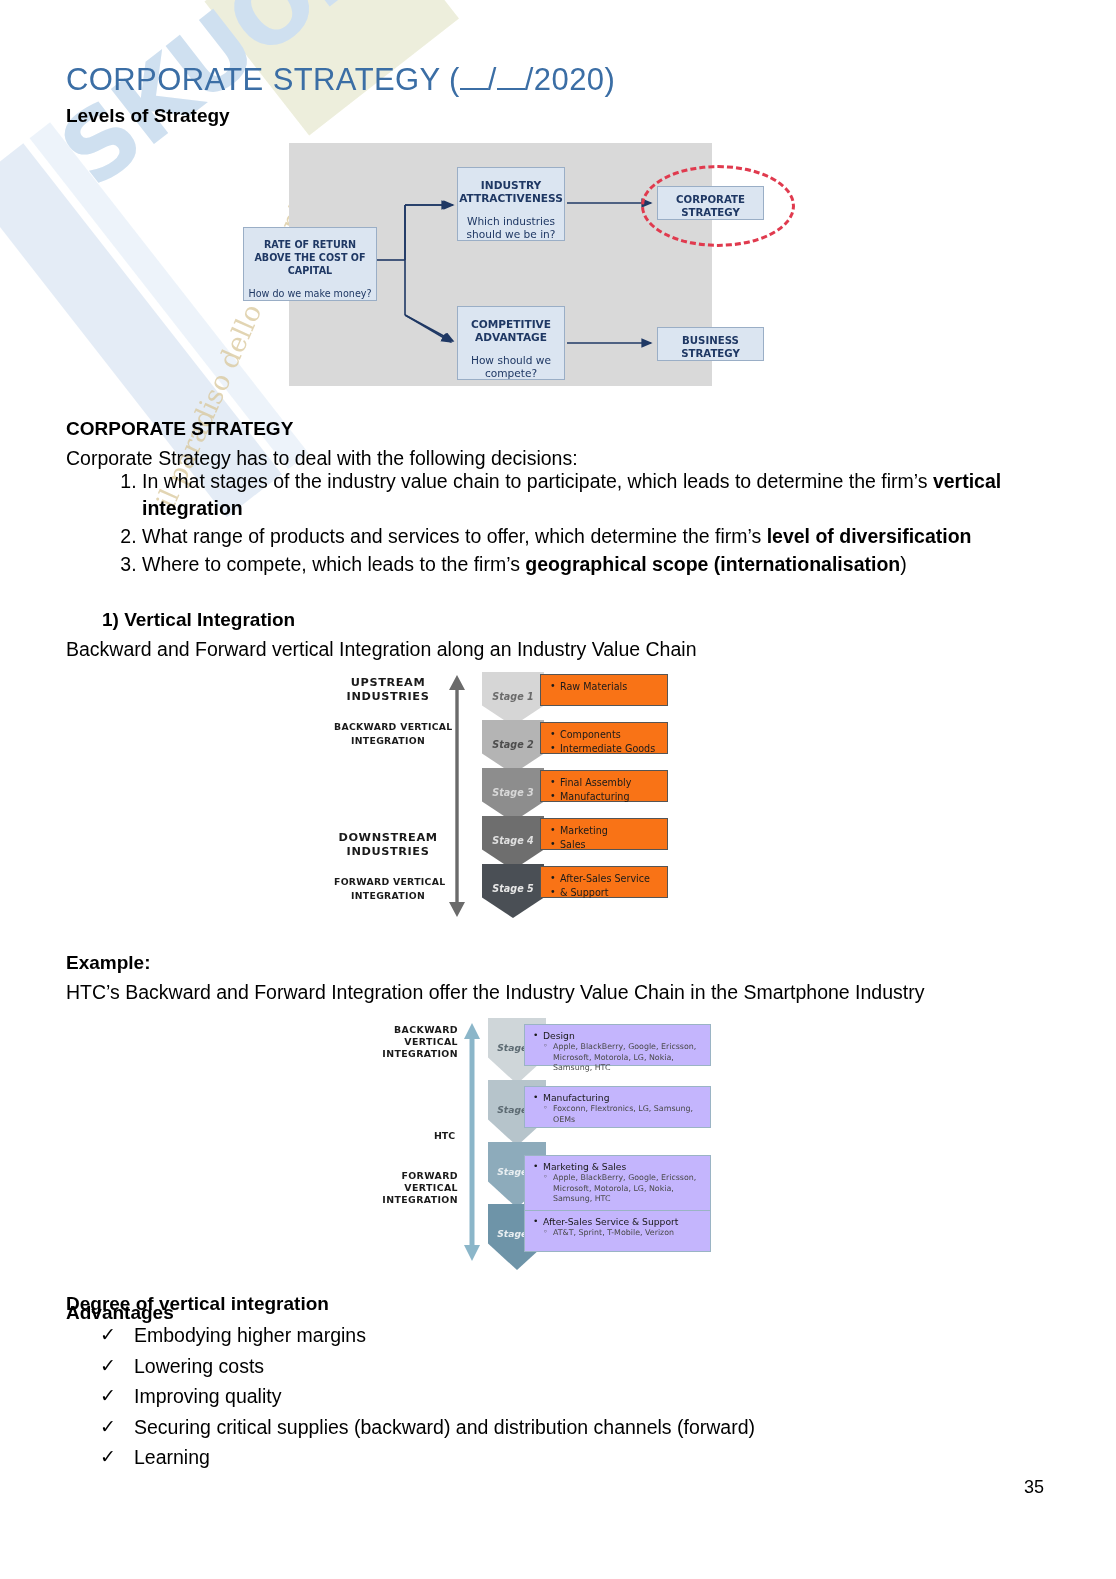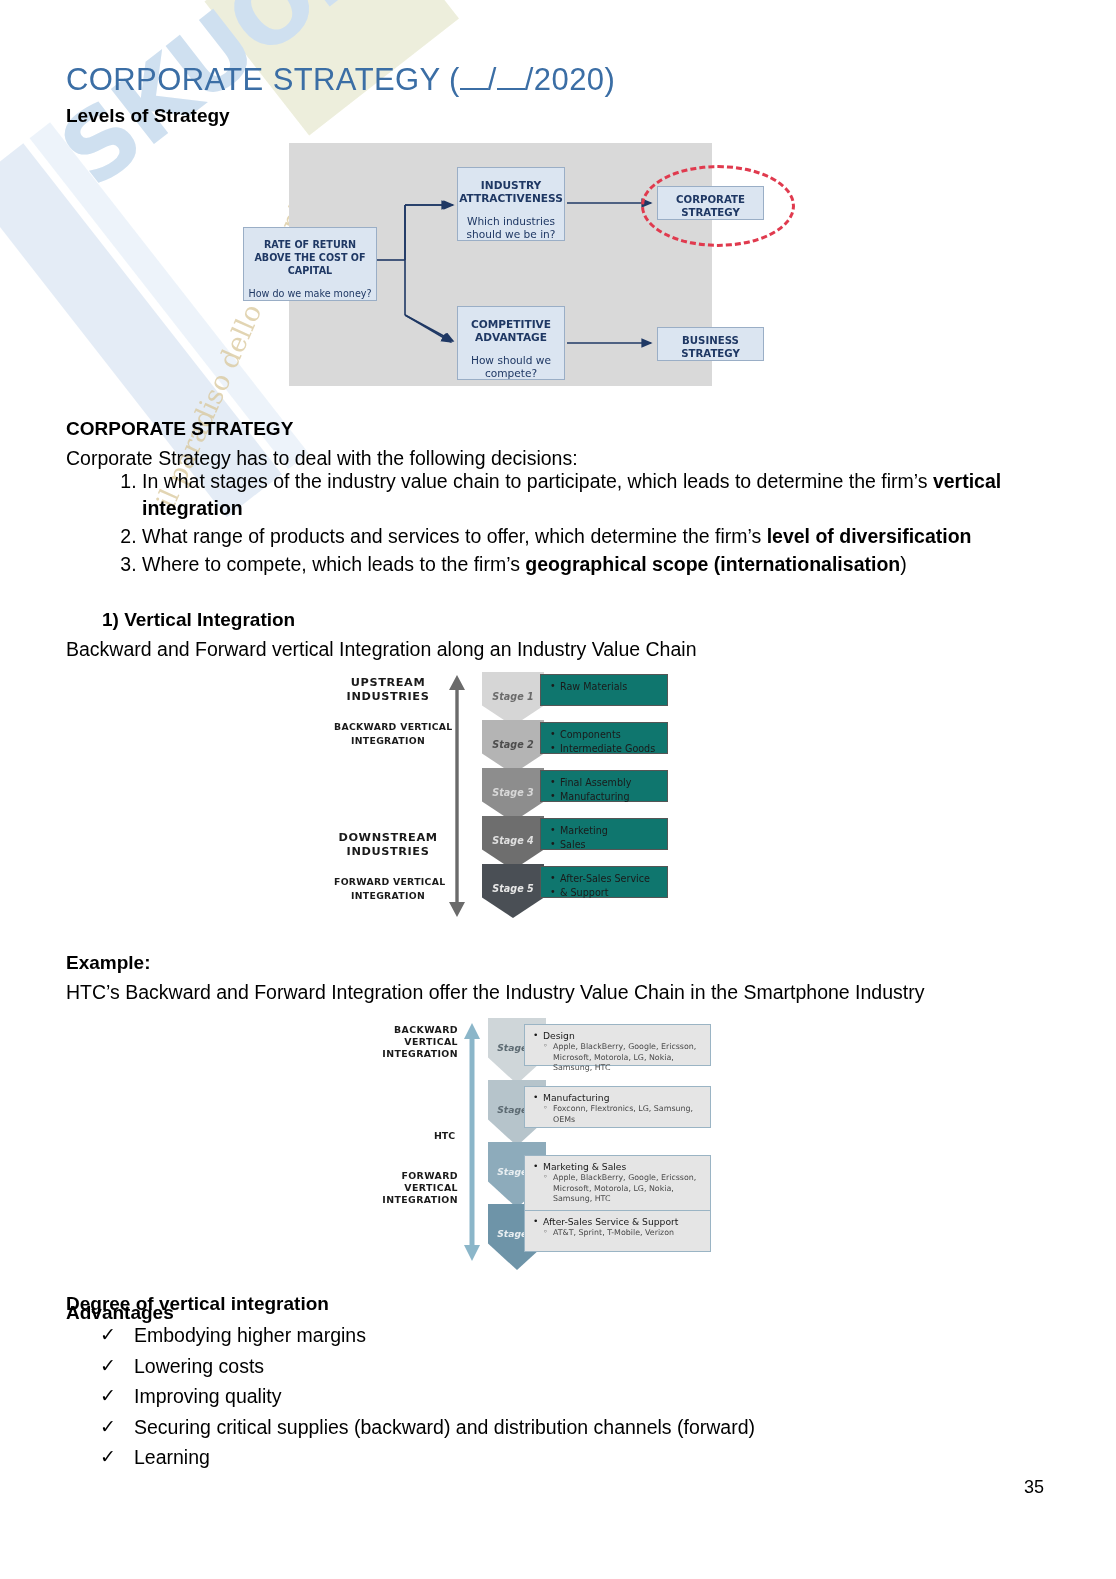--- a/index.html
+++ b/index.html
@@ -189,21 +189,21 @@
   }
   .chev span {
     font-family: "DejaVu Sans", sans-serif;
     font-size: 9.6px; font-weight: bold; font-style: italic;
     margin-top: -6px;
   }
   .sbox {
     position: absolute;
     left: 206px;
     border: 1.2px solid #555;
-    background: #0f766e;
+    background: #f97316;
     box-sizing: border-box;
     font-family: "DejaVu Sans", sans-serif;
     font-size: 9.6px;
     color: #1a1a1a;
     padding: 5px 6px 4px 9px;
   }
   .sbox .li { position: relative; padding-left: 10px; line-height: 13.5px; white-space: nowrap;}
   .sbox .li::before { content: "\2022"; position: absolute; left: 0; top: -1px; }
 
   
@@ -233,21 +233,21 @@
   }
   .chev3 span {
     font-family: "DejaVu Sans", sans-serif;
     font-size: 9.2px; font-weight: bold; font-style: italic;
     margin-top: -8px;
   }
   .sbox3 {
     position: absolute;
     left: 158px;
     border: 1px solid #9ab4c4;
-    background: #e5e5e5;
+    background: #c4b5fd;
     box-sizing: border-box;
     font-family: "DejaVu Sans", sans-serif;
     color: #1a1a1a;
     padding: 5px 6px 4px 8px;
     width: 187px;
   }
   .sbox3 .l1 { position: relative; padding-left: 10px; font-size: 9.2px; line-height: 12px; }
   .sbox3 .l1::before { content: "\2022"; position: absolute; left: 0; top: -1px; }
   .sbox3 .l2 { position: relative; padding-left: 20px; font-size: 7.9px; line-height: 10.5px; color: #4a4a4a;}
   .sbox3 .l2::before { content: "\25E6"; position: absolute; left: 10px; top: -1px; }

